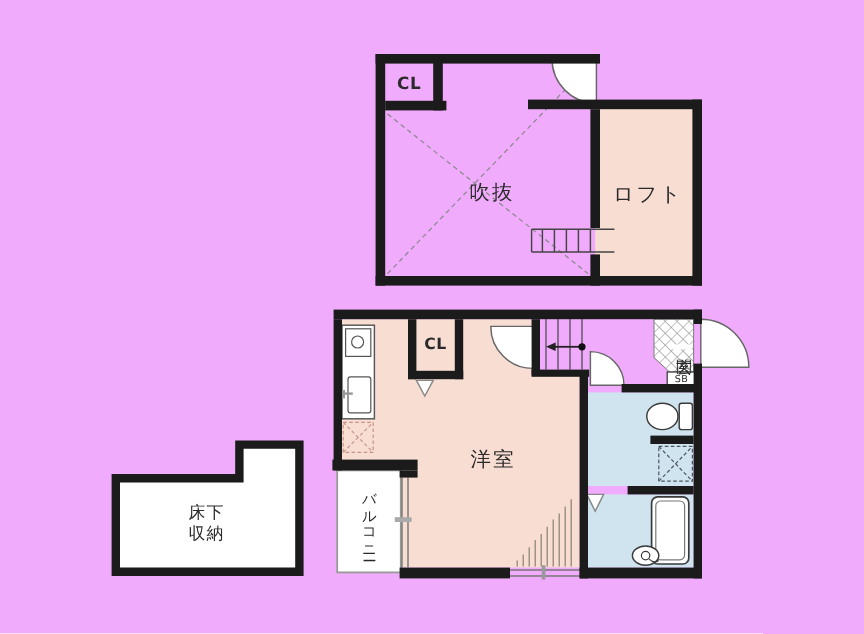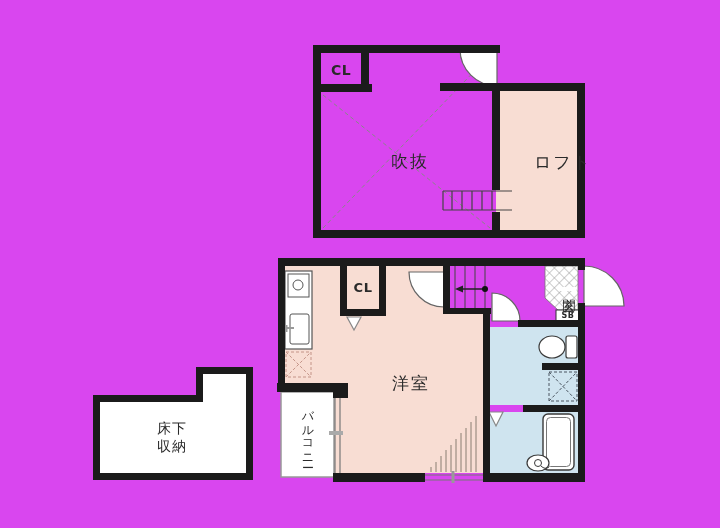--- a/index.html
+++ b/index.html
@@ -1,26 +1,26 @@
 <!DOCTYPE html>
 <html><head>
 <meta charset="utf-8">
 <style>
   html,body{margin:0;padding:0;background:#ffffff;}
-  .canvas{position:relative;width:720px;height:528px;background:#d946ef;overflow:hidden;
+  .canvas{position:relative;width:720px;height:528px;background:#f0abfc;overflow:hidden;
           font-family:"DejaVu Sans",sans-serif;}
   .plan-svg{position:absolute;left:0;top:0;}
   .label{position:absolute;transform:translate(-50%,-50%);color:#2a2a2a;
          white-space:nowrap;line-height:1.15;text-align:center;pointer-events:none;}
   .lbl-room{font-size:17px;letter-spacing:2px;font-weight:400;}
   .lbl-cl{font-size:14px;font-weight:600;letter-spacing:0.5px;}
   .lbl-vert{writing-mode:vertical-rl;text-orientation:upright;letter-spacing:1px;}
   .lbl-genkan{font-size:13px;background:#ffffff;padding:1px 1px;font-weight:500;}
   .lbl-balcony{font-size:12px;}
-  .lbl-sb{font-size:8px;font-weight:700;letter-spacing:0.5px;}
+  .lbl-sb{font-size:8px;font-weight:400;letter-spacing:0.5px;}
   .lbl-storage{font-size:14px;letter-spacing:1px;font-weight:500;line-height:1.25;text-align:right;}
 </style>
 </head>
 <body>
 
 <div class="canvas">
 
 <svg class="plan-svg" width="720" height="528" viewBox="0 0 720 528">
   <defs>
     <pattern id="hatch" width="7" height="7" patternUnits="userSpaceOnUse" patternTransform="rotate(45)">
@@ -178,21 +178,21 @@
       <rect x="340" y="309" width="46" height="7"></rect>
       <rect x="379" y="266" width="7" height="50"></rect>
     </g>
   </g>
 
   <path d="M96.5,398.5 L199.5,398.5 L199.5,370.5 L249.5,370.5 L249.5,476.5 L96.5,476.5 Z" fill="#ffffff" stroke="#1b1b1b" stroke-width="7" stroke-linejoin="miter"></path>
 </svg>
 
 <div class="label lbl-cl" style="left:341px;top:70px;">CL</div>
 <div class="label lbl-room" style="left:410px;top:162px;">吹抜</div>
-<div class="label lbl-room" style="left:540px;top:163px;margin-left:23px;">ロフト</div>
+<div class="label lbl-room" style="left:540px;top:163px;">ロフト</div>
 
 <div class="label lbl-cl" style="left:363px;top:288px;font-size:13px;">CL</div>
 <div class="label lbl-room" style="left:411px;top:384px;">洋室</div>
 <div class="label lbl-vert lbl-genkan" style="left:568px;top:289px;">玄関</div>
 <div class="label lbl-sb" style="left:568px;top:316px;">SB</div>
 <div class="label lbl-vert lbl-balcony" style="left:307px;top:432px;">バルコニー</div>
 <div class="label lbl-storage" style="left:172px;top:437px;">
   <div>床下</div>
   <div>収納</div>
 </div>

